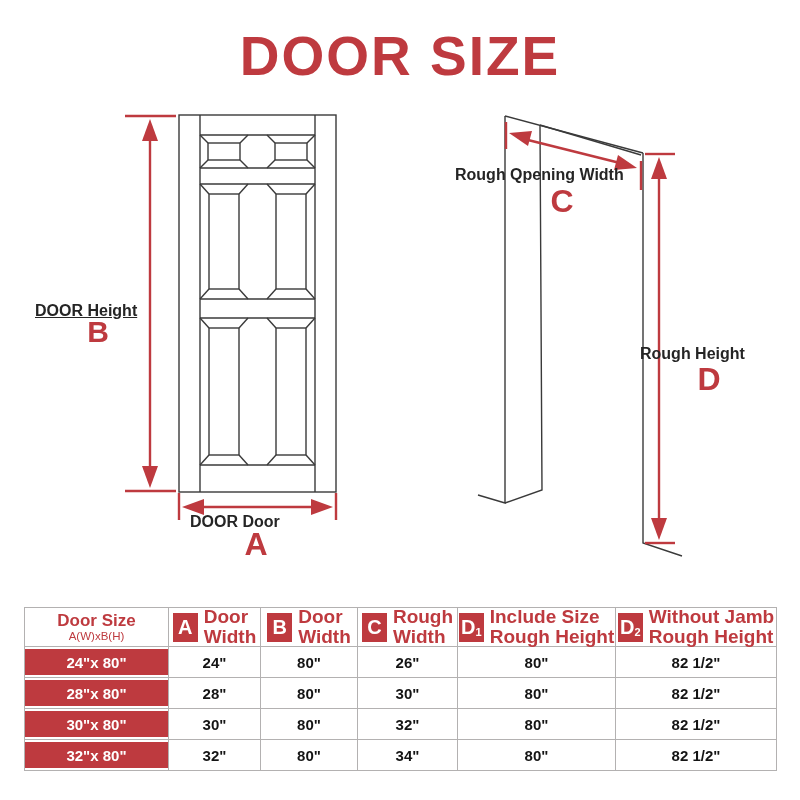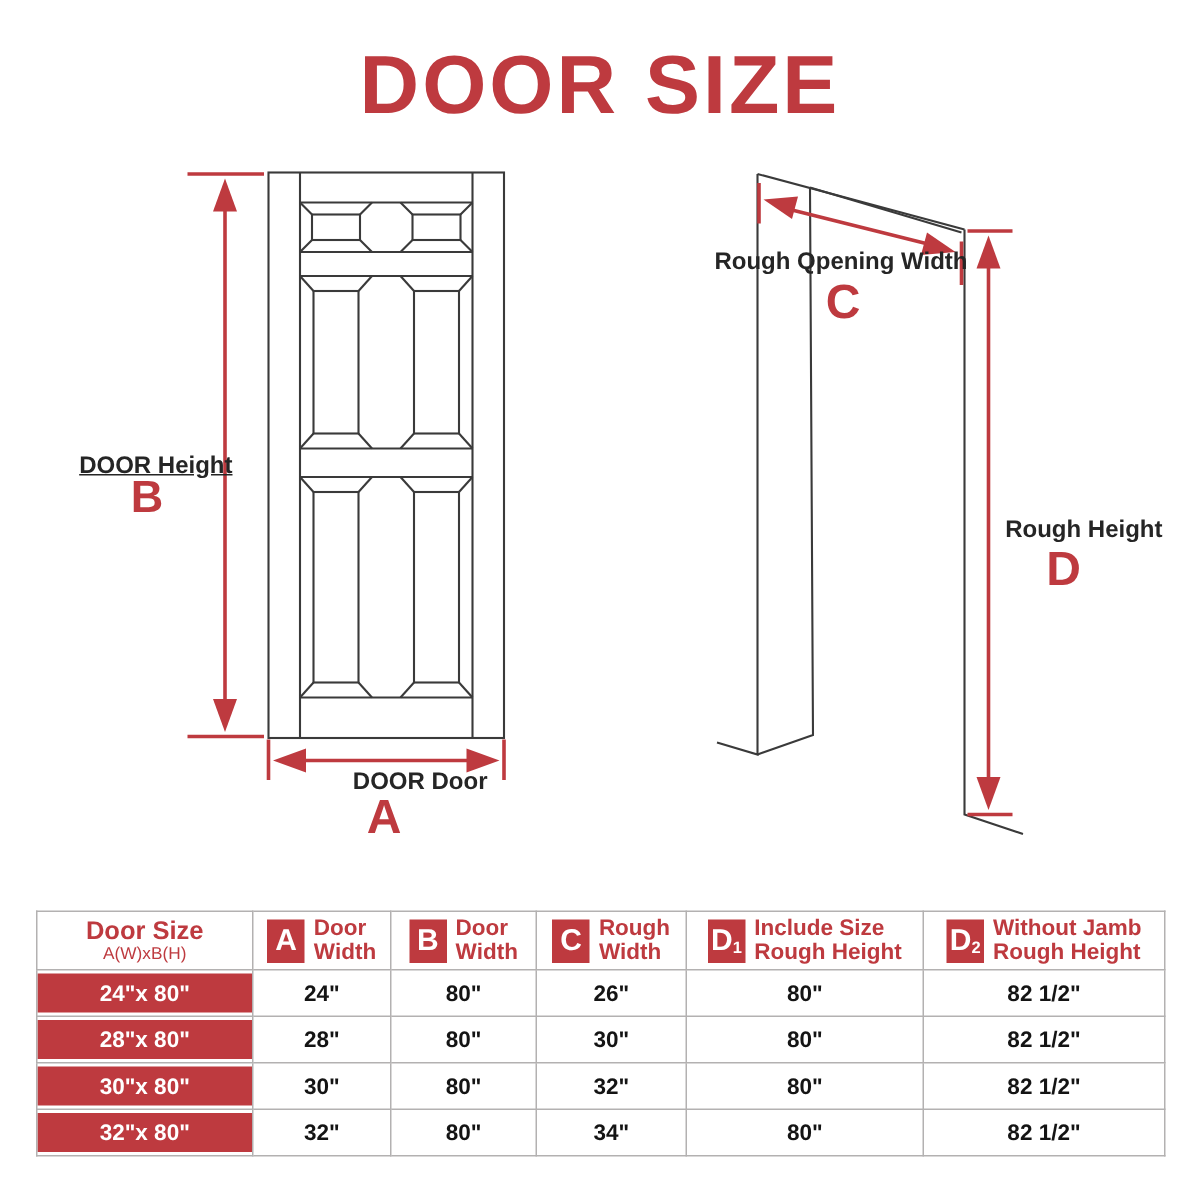--- a/index.html
+++ b/index.html
@@ -6,21 +6,21 @@
   body{
     width:800px;height:800px;background:#ffffff;position:relative;
     font-family:"Liberation Sans",sans-serif;overflow:hidden;
   }
   .title{
     position:absolute;left:0;top:24px;width:800px;text-align:center;
     font-size:55px;font-weight:900;letter-spacing:2px;color:#be3a3f;
   }
   
   .dim-label{
-    position:absolute;text-align:right;color:#252525;
+    position:absolute;text-align:left;color:#252525;
     font-size:16px;font-weight:700;line-height:1.1;
   }
   .dim-letter{
     position:absolute;text-align:center;color:#be3a3f;
     font-size:32px;font-weight:900;line-height:1;
   }
   svg{position:absolute;left:0;top:0;}
   
   .size-table{
     position:absolute;left:24px;top:607px;border-collapse:collapse;
@@ -36,21 +36,21 @@
   .hwrap{
     display:flex;align-items:center;justify-content:center;gap:6px;height:38px;
   }
   .badge{
     background:#be3a3f;color:#ffffff;width:25px;height:29px;flex:0 0 25px;
     display:inline-flex;align-items:center;justify-content:center;
     font-size:20px;font-weight:700;line-height:1;
   }
   .badge .sub{font-size:11px;font-weight:700;transform:translateY(5px);}
   .c-label{
-    color:#be3a3f;font-size:15px;font-weight:700;line-height:1.07;text-align:left;
+    color:#be3a3f;font-size:19px;font-weight:700;line-height:1.07;text-align:left;
     white-space:nowrap;
   }
   .size-cell{background:#ffffff;height:30px;}
   .size-pill{
     background:#be3a3f;color:#ffffff;font-size:15px;font-weight:700;
     height:26px;margin:2px 0;display:flex;align-items:center;justify-content:center;
   }
   .val{
     height:30px;text-align:center;vertical-align:middle;color:#141414;
     font-size:15px;font-weight:600;background:#ffffff;

